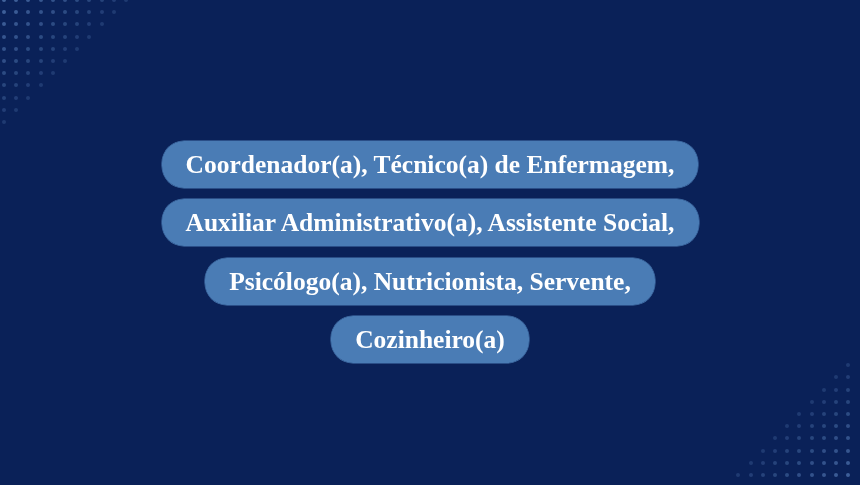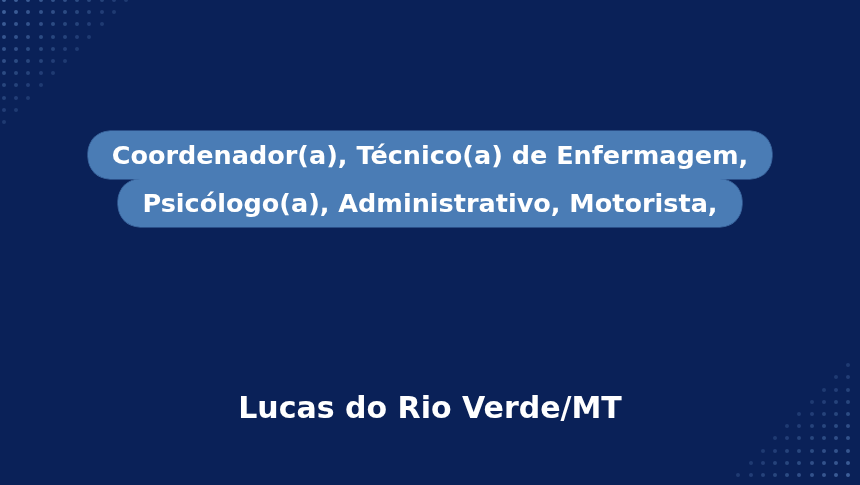--- a/index.html
+++ b/index.html
@@ -55,23 +55,24 @@
     left: 0;
     width: 860px;
     text-align: center;
     font-size: 25.5px;
     font-weight: 700;
     color: #ffffff;
     line-height: 1.0;
   }
   .roles .line {
     display: block;
-    margin: 0 auto;
+    margin: 10px auto;
     width: max-content;
     max-width: 800px;
+    font-family: Liberation Serif, serif;
   }
   .roles .line > .hl {
     display: inline;
     background: #4a7cb5;
     border-radius: 22px;
     box-decoration-break: clone;
     -webkit-box-decoration-break: clone;
     padding: 9px 24px;
     line-height: 1.9;
     box-shadow: 0 0 0 0.5px #4a7cb5;
@@ -217,18 +218,19 @@
       <span style="left: 87.4px; top: 124px; opacity: 0.69;"></span>
       <span style="left: 99.6px; top: 124px; opacity: 0.75;"></span>
       <span style="left: 111.8px; top: 124px; opacity: 0.81;"></span>
       <span style="left: 124px; top: 124px; opacity: 0.88;"></span>
       <span style="left: 136.2px; top: 124px; opacity: 0.94;"></span>
     </div>
 
 
   <div class="roles">
     <span class="line"><span class="hl">Coordenador(a), Técnico(a) de Enfermagem,</span></span>
-    <span class="line"><span class="hl">Psicólogo(a), Administrativo, Motorista,</span></span>
+    <span class="line"><span class="hl">Auxiliar Administrativo(a), Assistente Social,</span></span>
+    <span class="line"><span class="hl">Psicólogo(a), Nutricionista, Servente,</span></span>
+    <span class="line"><span class="hl">Cozinheiro(a)</span></span>
   </div>
 
-  <div class="city">Lucas do Rio Verde/MT</div>
 
 </div>
 
 </body></html>

